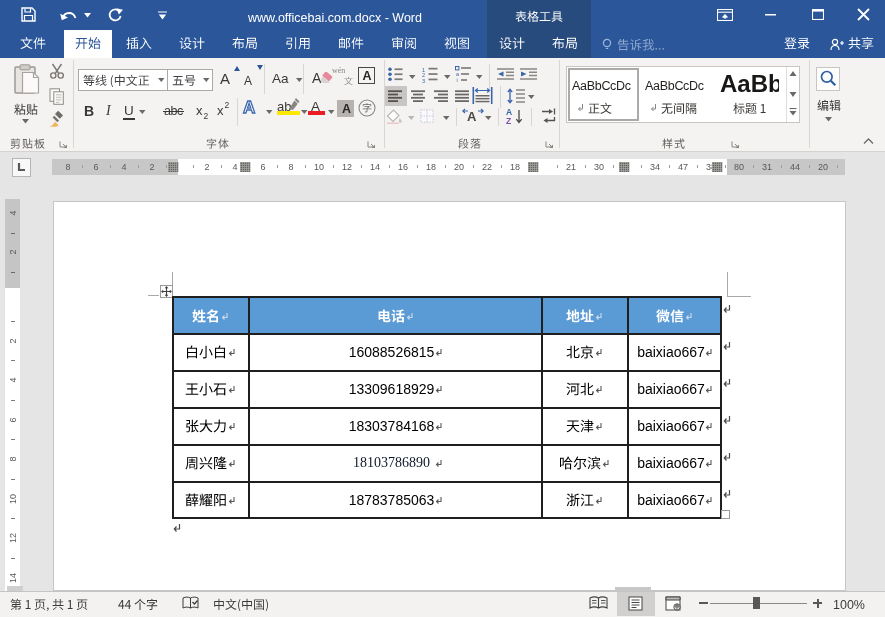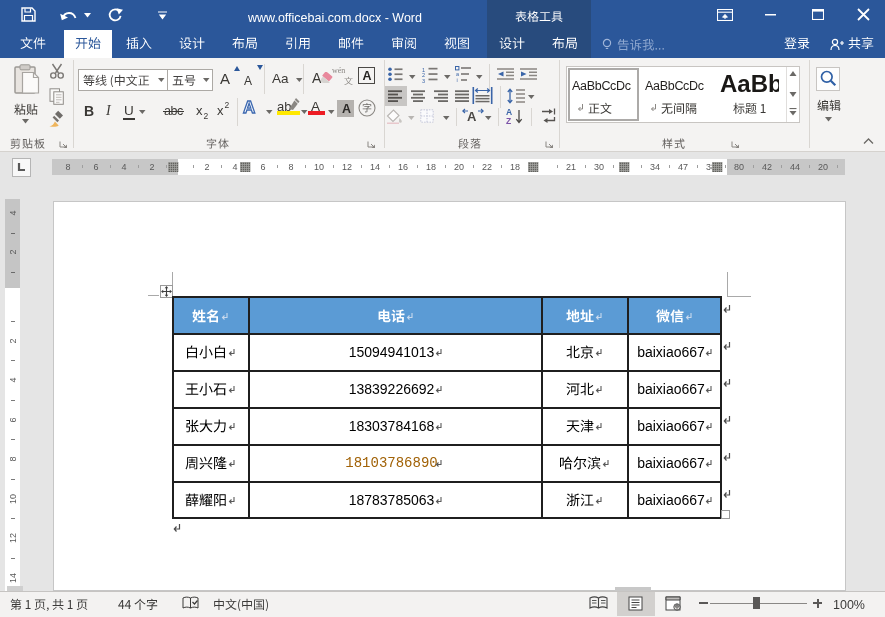--- a/index.html
+++ b/index.html
@@ -424,21 +424,21 @@
 <div style="position:absolute;top:162px;font-family:'Liberation Sans',sans-serif;font-size:9px;color:#595959;font-weight:normal;white-space:nowrap;line-height:10px;left:431px;transform:translateX(-50%)">18</div>
 <div style="position:absolute;top:162px;font-family:'Liberation Sans',sans-serif;font-size:9px;color:#595959;font-weight:normal;white-space:nowrap;line-height:10px;left:459px;transform:translateX(-50%)">20</div>
 <div style="position:absolute;top:162px;font-family:'Liberation Sans',sans-serif;font-size:9px;color:#595959;font-weight:normal;white-space:nowrap;line-height:10px;left:487px;transform:translateX(-50%)">22</div>
 <div style="position:absolute;top:162px;font-family:'Liberation Sans',sans-serif;font-size:9px;color:#595959;font-weight:normal;white-space:nowrap;line-height:10px;left:515px;transform:translateX(-50%)">18</div>
 <div style="position:absolute;top:162px;font-family:'Liberation Sans',sans-serif;font-size:9px;color:#595959;font-weight:normal;white-space:nowrap;line-height:10px;left:571px;transform:translateX(-50%)">21</div>
 <div style="position:absolute;top:162px;font-family:'Liberation Sans',sans-serif;font-size:9px;color:#595959;font-weight:normal;white-space:nowrap;line-height:10px;left:599px;transform:translateX(-50%)">30</div>
 <div style="position:absolute;top:162px;font-family:'Liberation Sans',sans-serif;font-size:9px;color:#595959;font-weight:normal;white-space:nowrap;line-height:10px;left:655px;transform:translateX(-50%)">34</div>
 <div style="position:absolute;top:162px;font-family:'Liberation Sans',sans-serif;font-size:9px;color:#595959;font-weight:normal;white-space:nowrap;line-height:10px;left:683px;transform:translateX(-50%)">47</div>
 <div style="position:absolute;top:162px;font-family:'Liberation Sans',sans-serif;font-size:9px;color:#595959;font-weight:normal;white-space:nowrap;line-height:10px;left:711px;transform:translateX(-50%)">38</div>
 <div style="position:absolute;top:162px;font-family:'Liberation Sans',sans-serif;font-size:9px;color:#595959;font-weight:normal;white-space:nowrap;line-height:10px;left:739px;transform:translateX(-50%)">80</div>
-<div style="position:absolute;top:162px;font-family:'Liberation Sans',sans-serif;font-size:9px;color:#595959;font-weight:normal;white-space:nowrap;line-height:10px;left:767px;transform:translateX(-50%)">42</div>
+<div style="position:absolute;top:162px;font-family:'Liberation Sans',sans-serif;font-size:9px;color:#595959;font-weight:normal;white-space:nowrap;line-height:10px;left:767px;transform:translateX(-50%)">31</div>
 <div style="position:absolute;top:162px;font-family:'Liberation Sans',sans-serif;font-size:9px;color:#595959;font-weight:normal;white-space:nowrap;line-height:10px;left:795px;transform:translateX(-50%)">44</div>
 <div style="position:absolute;top:162px;font-family:'Liberation Sans',sans-serif;font-size:9px;color:#595959;font-weight:normal;white-space:nowrap;line-height:10px;left:823px;transform:translateX(-50%)">20</div>
 <div style="position:absolute;left:82px;top:165px;width:1px;height:3px;background:#9E9E9E"></div>
 <div style="position:absolute;left:110px;top:165px;width:1px;height:3px;background:#9E9E9E"></div>
 <div style="position:absolute;left:138px;top:165px;width:1px;height:3px;background:#9E9E9E"></div>
 <div style="position:absolute;left:166px;top:165px;width:1px;height:3px;background:#9E9E9E"></div>
 <div style="position:absolute;left:193px;top:165px;width:1px;height:3px;background:#9E9E9E"></div>
 <div style="position:absolute;left:221px;top:165px;width:1px;height:3px;background:#9E9E9E"></div>
 <div style="position:absolute;left:249px;top:165px;width:1px;height:3px;background:#9E9E9E"></div>
 <div style="position:absolute;left:277px;top:165px;width:1px;height:3px;background:#9E9E9E"></div>
@@ -669,41 +669,41 @@
     </svg></div>
 <svg style="position:absolute;left:685.0px;top:311.5px;" width="8" height="9" viewBox="0 0 8 9">
     <path d="M6 1 v4.5 H1.5 M3.5 3.5 l-2 2 2 2" stroke="#C8D9ED" fill="none" stroke-width="1.1"></path>
   </svg>
 <div style="position:absolute;left:185.0px;top:341.1px"><svg style="display:inline-block;vertical-align:top;" width="42.0" height="19.6" viewBox="0 0 42.0 19.6">
       <path d="M6.2 4.4C6.1 5.1 5.8 6.0 5.5 6.7L2.0 6.7L2.0 17.4L3.1 17.4L3.1 16.3L10.9 16.3L10.9 17.3L12.0 17.3L12.0 6.7L6.6 6.7C6.9 6.1 7.3 5.3 7.5 4.7ZM3.1 15.3L3.1 12.0L10.9 12.0L10.9 15.3ZM3.1 11.0L3.1 7.8L10.9 7.8L10.9 11.0ZM20.5 4.7L20.5 15.9C20.5 16.2 20.4 16.3 20.1 16.3C19.8 16.3 18.8 16.3 17.8 16.3C17.9 16.6 18.1 17.1 18.2 17.4C19.5 17.4 20.4 17.3 20.9 17.2C21.4 17.0 21.6 16.7 21.6 15.9L21.6 4.7ZM23.9 8.2C25.1 10.3 26.2 12.9 26.5 14.5L27.7 14.1C27.3 12.4 26.1 9.8 24.9 7.9ZM16.8 8.0C16.5 9.8 15.7 12.3 14.4 13.7C14.7 13.9 15.2 14.1 15.4 14.3C16.7 12.8 17.5 10.2 18.0 8.2ZM34.2 4.4C34.1 5.1 33.8 6.0 33.5 6.7L30.0 6.7L30.0 17.4L31.1 17.4L31.1 16.3L38.9 16.3L38.9 17.3L40.0 17.3L40.0 6.7L34.6 6.7C34.9 6.1 35.3 5.3 35.5 4.7ZM31.1 15.3L31.1 12.0L38.9 12.0L38.9 15.3ZM31.1 11.0L31.1 7.8L38.9 7.8L38.9 11.0Z" fill="#000000"></path>
     </svg></div>
 <svg style="position:absolute;left:228.0px;top:348px;" width="8" height="9" viewBox="0 0 8 9">
     <path d="M6 1 v4.5 H1.5 M3.5 3.5 l-2 2 2 2" stroke="#5A5A5A" fill="none" stroke-width="1.1"></path>
   </svg>
-<div style="position:absolute;top:344px;font-family:'Liberation Sans',sans-serif;font-size:14px;color:#000000;font-weight:normal;white-space:nowrap;line-height:16px;left:391.5px;transform:translateX(-50%)">15094941013</div>
+<div style="position:absolute;top:344px;font-family:'Liberation Sans',sans-serif;font-size:14px;color:#000000;font-weight:normal;white-space:nowrap;line-height:16px;left:391.5px;transform:translateX(-50%)">16088526815</div>
 <svg style="position:absolute;left:435.4px;top:348px;" width="8" height="9" viewBox="0 0 8 9">
     <path d="M6 1 v4.5 H1.5 M3.5 3.5 l-2 2 2 2" stroke="#5A5A5A" fill="none" stroke-width="1.1"></path>
   </svg>
 <div style="position:absolute;left:566.0px;top:341.1px"><svg style="display:inline-block;vertical-align:top;" width="28.0" height="19.6" viewBox="0 0 28.0 19.6">
       <path d="M0.5 14.5L1.0 15.6C2.0 15.1 3.2 14.6 4.5 14.1L4.5 17.2L5.6 17.2L5.6 4.7L4.5 4.7L4.5 8.0L0.9 8.0L0.9 9.1L4.5 9.1L4.5 13.0C3.0 13.6 1.5 14.2 0.5 14.5ZM12.5 6.9C11.6 7.7 10.3 8.6 9.0 9.4L9.0 4.7L7.9 4.7L7.9 15.1C7.9 16.6 8.3 17.0 9.6 17.0C9.9 17.0 11.6 17.0 11.9 17.0C13.2 17.0 13.5 16.1 13.6 13.6C13.3 13.5 12.9 13.3 12.6 13.1C12.5 15.4 12.4 16.0 11.8 16.0C11.4 16.0 10.0 16.0 9.7 16.0C9.1 16.0 9.0 15.9 9.0 15.1L9.0 10.5C10.5 9.7 12.1 8.7 13.3 7.8ZM17.7 9.3L24.4 9.3L24.4 11.6L17.7 11.6ZM23.6 13.9C24.5 14.8 25.6 16.2 26.2 17.0L27.1 16.4C26.5 15.6 25.4 14.3 24.4 13.4ZM17.3 13.4C16.7 14.3 15.7 15.5 14.7 16.3C15.0 16.4 15.3 16.7 15.5 16.9C16.5 16.1 17.6 14.9 18.3 13.8ZM19.8 4.7C20.1 5.2 20.4 5.7 20.7 6.2L14.9 6.2L14.9 7.3L27.1 7.3L27.1 6.2L21.9 6.2C21.7 5.7 21.2 4.9 20.8 4.4ZM16.6 8.4L16.6 12.5L20.5 12.5L20.5 16.1C20.5 16.3 20.4 16.4 20.2 16.4C19.9 16.4 19.1 16.4 18.1 16.4C18.2 16.7 18.4 17.1 18.5 17.4C19.7 17.4 20.5 17.4 21.0 17.2C21.5 17.1 21.6 16.8 21.6 16.1L21.6 12.5L25.5 12.5L25.5 8.4Z" fill="#000000"></path>
     </svg></div>
 <svg style="position:absolute;left:595.0px;top:348px;" width="8" height="9" viewBox="0 0 8 9">
     <path d="M6 1 v4.5 H1.5 M3.5 3.5 l-2 2 2 2" stroke="#5A5A5A" fill="none" stroke-width="1.1"></path>
   </svg>
 <div style="position:absolute;top:344px;font-family:'Liberation Sans',sans-serif;font-size:14px;color:#000000;font-weight:normal;white-space:nowrap;line-height:16px;left:671.0px;transform:translateX(-50%)">baixiao667</div>
 <svg style="position:absolute;left:704.75px;top:348px;" width="8" height="9" viewBox="0 0 8 9">
     <path d="M6 1 v4.5 H1.5 M3.5 3.5 l-2 2 2 2" stroke="#5A5A5A" fill="none" stroke-width="1.1"></path>
   </svg>
 <div style="position:absolute;left:185.0px;top:378.1px"><svg style="display:inline-block;vertical-align:top;" width="42.0" height="19.6" viewBox="0 0 42.0 19.6">
       <path d="M0.7 15.7L0.7 16.7L13.3 16.7L13.3 15.7L7.5 15.7L7.5 11.4L12.1 11.4L12.1 10.3L7.5 10.3L7.5 6.5L12.6 6.5L12.6 5.4L1.4 5.4L1.4 6.5L6.4 6.5L6.4 10.3L2.1 10.3L2.1 11.4L6.4 11.4L6.4 15.7ZM20.5 4.7L20.5 15.9C20.5 16.2 20.4 16.3 20.1 16.3C19.8 16.3 18.8 16.3 17.8 16.3C17.9 16.6 18.1 17.1 18.2 17.4C19.5 17.4 20.4 17.3 20.9 17.2C21.4 17.0 21.6 16.7 21.6 15.9L21.6 4.7ZM23.9 8.2C25.1 10.3 26.2 12.9 26.5 14.5L27.7 14.1C27.3 12.4 26.1 9.8 24.9 7.9ZM16.8 8.0C16.5 9.8 15.7 12.3 14.4 13.7C14.7 13.9 15.2 14.1 15.4 14.3C16.7 12.8 17.5 10.2 18.0 8.2ZM28.9 5.5L28.9 6.6L32.9 6.6C32.1 9.1 30.5 11.7 28.4 13.4C28.6 13.6 28.9 13.9 29.1 14.2C30.0 13.5 30.7 12.7 31.4 11.8L31.4 17.4L32.5 17.4L32.5 16.4L39.1 16.4L39.1 17.3L40.3 17.3L40.3 10.2L32.4 10.2C33.1 9.1 33.7 7.8 34.1 6.6L41.1 6.6L41.1 5.5ZM32.5 15.4L32.5 11.3L39.1 11.3L39.1 15.4Z" fill="#000000"></path>
     </svg></div>
 <svg style="position:absolute;left:228.0px;top:385px;" width="8" height="9" viewBox="0 0 8 9">
     <path d="M6 1 v4.5 H1.5 M3.5 3.5 l-2 2 2 2" stroke="#5A5A5A" fill="none" stroke-width="1.1"></path>
   </svg>
-<div style="position:absolute;top:381px;font-family:'Liberation Sans',sans-serif;font-size:14px;color:#000000;font-weight:normal;white-space:nowrap;line-height:16px;left:391.5px;transform:translateX(-50%)">13839226692</div>
+<div style="position:absolute;top:381px;font-family:'Liberation Sans',sans-serif;font-size:14px;color:#000000;font-weight:normal;white-space:nowrap;line-height:16px;left:391.5px;transform:translateX(-50%)">13309618929</div>
 <svg style="position:absolute;left:435.4px;top:385px;" width="8" height="9" viewBox="0 0 8 9">
     <path d="M6 1 v4.5 H1.5 M3.5 3.5 l-2 2 2 2" stroke="#5A5A5A" fill="none" stroke-width="1.1"></path>
   </svg>
 <div style="position:absolute;left:566.0px;top:378.1px"><svg style="display:inline-block;vertical-align:top;" width="28.0" height="19.6" viewBox="0 0 28.0 19.6">
       <path d="M0.4 9.3C1.3 9.7 2.5 10.4 3.0 10.8L3.6 9.9C3.0 9.5 1.8 8.9 1.0 8.5ZM0.9 16.5L1.8 17.2C2.6 15.9 3.6 14.1 4.3 12.6L3.5 12.0C2.7 13.5 1.6 15.4 0.9 16.5ZM1.1 5.4C2.0 5.9 3.1 6.6 3.7 7.0L4.3 6.2L4.3 6.4L11.4 6.4L11.4 15.8C11.4 16.1 11.2 16.2 10.9 16.2C10.6 16.3 9.4 16.3 8.1 16.2C8.3 16.5 8.5 17.0 8.6 17.3C10.1 17.3 11.1 17.3 11.6 17.1C12.2 17.0 12.4 16.6 12.4 15.8L12.4 6.4L13.5 6.4L13.5 5.4L4.3 5.4L4.3 6.1C3.7 5.8 2.6 5.1 1.7 4.7ZM5.2 8.3L5.2 14.4L6.1 14.4L6.1 13.4L9.6 13.4L9.6 8.3ZM6.1 9.3L8.6 9.3L8.6 12.5L6.1 12.5ZM14.5 14.5L15.0 15.6C16.0 15.1 17.2 14.6 18.5 14.1L18.5 17.2L19.6 17.2L19.6 4.7L18.5 4.7L18.5 8.0L14.9 8.0L14.9 9.1L18.5 9.1L18.5 13.0C17.0 13.6 15.5 14.2 14.5 14.5ZM26.5 6.9C25.6 7.7 24.3 8.6 23.0 9.4L23.0 4.7L21.9 4.7L21.9 15.1C21.9 16.6 22.3 17.0 23.6 17.0C23.9 17.0 25.6 17.0 25.9 17.0C27.2 17.0 27.5 16.1 27.6 13.6C27.3 13.5 26.9 13.3 26.6 13.1C26.5 15.4 26.4 16.0 25.8 16.0C25.4 16.0 24.0 16.0 23.7 16.0C23.1 16.0 23.0 15.9 23.0 15.1L23.0 10.5C24.5 9.7 26.1 8.7 27.3 7.8Z" fill="#000000"></path>
     </svg></div>
 <svg style="position:absolute;left:595.0px;top:385px;" width="8" height="9" viewBox="0 0 8 9">
     <path d="M6 1 v4.5 H1.5 M3.5 3.5 l-2 2 2 2" stroke="#5A5A5A" fill="none" stroke-width="1.1"></path>
   </svg>
 <div style="position:absolute;top:381px;font-family:'Liberation Sans',sans-serif;font-size:14px;color:#000000;font-weight:normal;white-space:nowrap;line-height:16px;left:671.0px;transform:translateX(-50%)">baixiao667</div>
@@ -729,21 +729,21 @@
 <div style="position:absolute;top:418px;font-family:'Liberation Sans',sans-serif;font-size:14px;color:#000000;font-weight:normal;white-space:nowrap;line-height:16px;left:671.0px;transform:translateX(-50%)">baixiao667</div>
 <svg style="position:absolute;left:704.75px;top:422px;" width="8" height="9" viewBox="0 0 8 9">
     <path d="M6 1 v4.5 H1.5 M3.5 3.5 l-2 2 2 2" stroke="#5A5A5A" fill="none" stroke-width="1.1"></path>
   </svg>
 <div style="position:absolute;left:185.0px;top:452.1px"><svg style="display:inline-block;vertical-align:top;" width="42.0" height="19.6" viewBox="0 0 42.0 19.6">
       <path d="M2.1 5.2L2.1 9.7C2.1 11.9 1.9 14.7 0.5 16.8C0.7 16.9 1.1 17.2 1.3 17.4C2.9 15.3 3.1 12.0 3.1 9.7L3.1 6.1L11.3 6.1L11.3 16.0C11.3 16.3 11.2 16.4 10.9 16.4C10.7 16.4 9.8 16.4 8.9 16.4C9.1 16.6 9.2 17.1 9.3 17.3C10.5 17.3 11.3 17.3 11.7 17.2C12.2 17.0 12.3 16.7 12.3 16.0L12.3 5.2ZM6.5 6.4L6.5 7.6L4.0 7.6L4.0 8.5L6.5 8.5L6.5 9.8L3.7 9.8L3.7 10.7L10.5 10.7L10.5 9.8L7.5 9.8L7.5 8.5L10.2 8.5L10.2 7.6L7.5 7.6L7.5 6.4ZM4.4 11.9L4.4 16.4L5.3 16.4L5.3 15.6L9.8 15.6L9.8 11.9ZM5.3 12.7L8.8 12.7L8.8 14.7L5.3 14.7ZM14.7 11.2L14.7 12.2L27.3 12.2L27.3 11.2ZM22.5 13.5C23.8 14.7 25.5 16.3 26.3 17.3L27.3 16.7C26.4 15.7 24.8 14.1 23.5 13.0ZM18.3 13.0C17.5 14.2 16.0 15.6 14.6 16.5C14.9 16.7 15.3 17.1 15.5 17.3C16.9 16.3 18.4 14.8 19.4 13.4ZM14.8 6.1C15.7 7.4 16.6 9.1 16.9 10.2L17.9 9.8C17.6 8.7 16.7 7.0 15.8 5.7ZM19.0 5.0C19.7 6.3 20.3 8.1 20.6 9.3L21.6 8.9C21.4 7.8 20.7 6.0 20.0 4.7ZM25.9 5.1C25.2 6.7 23.9 9.0 22.9 10.4L23.9 10.8C24.9 9.4 26.2 7.2 27.1 5.4ZM32.3 5.1L29.1 5.1L29.1 17.4L30.1 17.4L30.1 6.0L31.9 6.0C31.6 7.0 31.2 8.3 30.8 9.3C31.8 10.4 32.1 11.4 32.1 12.1C32.1 12.6 32.0 13.0 31.8 13.1C31.6 13.2 31.5 13.2 31.3 13.2C31.1 13.3 30.8 13.2 30.5 13.2C30.7 13.5 30.7 13.9 30.8 14.1C31.1 14.2 31.4 14.2 31.7 14.1C32.0 14.1 32.2 14.0 32.4 13.9C32.8 13.6 33.0 13.0 33.0 12.3C33.0 11.4 32.8 10.4 31.7 9.2C32.2 8.1 32.7 6.6 33.1 5.5L32.5 5.0ZM40.7 12.4L37.7 12.4L37.7 11.4L36.7 11.4L36.7 12.4L35.1 12.4C35.2 12.1 35.4 11.8 35.5 11.5L34.6 11.3C34.3 12.3 33.7 13.2 33.0 13.9C33.3 14.0 33.6 14.2 33.8 14.4C34.1 14.0 34.4 13.7 34.6 13.2L36.7 13.2L36.7 14.2L34.1 14.2L34.1 15.0L36.7 15.0L36.7 16.1L32.9 16.1L32.9 17.0L41.4 17.0L41.4 16.1L37.7 16.1L37.7 15.0L40.5 15.0L40.5 14.2L37.7 14.2L37.7 13.2L40.7 13.2ZM39.8 10.3L34.9 10.3C35.7 10.0 36.6 9.6 37.3 9.1C38.4 9.8 39.7 10.3 41.1 10.6C41.2 10.4 41.5 10.0 41.7 9.8C40.4 9.5 39.2 9.1 38.1 8.6C39.1 7.9 39.9 7.0 40.5 6.0L39.8 5.6L39.6 5.6L36.5 5.6C36.7 5.3 36.9 5.0 37.1 4.6L36.1 4.5C35.5 5.5 34.5 6.8 32.9 7.7C33.2 7.9 33.5 8.2 33.6 8.4C34.2 8.0 34.7 7.6 35.2 7.2C35.6 7.7 36.0 8.1 36.5 8.6C35.4 9.2 34.1 9.7 32.8 10.0C33.0 10.2 33.3 10.5 33.4 10.8C33.8 10.7 34.3 10.5 34.8 10.3L34.8 11.1L39.8 11.1ZM35.8 6.6L35.9 6.5L39.0 6.5C38.6 7.1 38.0 7.6 37.3 8.1C36.7 7.6 36.2 7.1 35.8 6.6Z" fill="#000000"></path>
     </svg></div>
 <svg style="position:absolute;left:228.0px;top:459px;" width="8" height="9" viewBox="0 0 8 9">
     <path d="M6 1 v4.5 H1.5 M3.5 3.5 l-2 2 2 2" stroke="#5A5A5A" fill="none" stroke-width="1.1"></path>
   </svg>
-<div style="position:absolute;top:455px;font-family:Liberation Mono, monospace;font-size:14px;color:#a16207;font-weight:normal;white-space:nowrap;line-height:16px;left:391.5px;transform:translateX(-50%)">18103786890</div>
+<div style="position:absolute;top:455px;font-family:Liberation Serif, serif;font-size:14px;color:#0f172a;font-weight:normal;white-space:nowrap;line-height:16px;left:391.5px;transform:translateX(-50%)">18103786890</div>
 <svg style="position:absolute;left:435.4px;top:459px;" width="8" height="9" viewBox="0 0 8 9">
     <path d="M6 1 v4.5 H1.5 M3.5 3.5 l-2 2 2 2" stroke="#5A5A5A" fill="none" stroke-width="1.1"></path>
   </svg>
 <div style="position:absolute;left:559.0px;top:452.1px"><svg style="display:inline-block;vertical-align:top;" width="42.0" height="19.6" viewBox="0 0 42.0 19.6">
       <path d="M8.8 4.5C8.1 6.5 6.7 8.4 4.8 9.6C5.1 9.8 5.4 10.2 5.6 10.4C6.0 10.1 6.4 9.7 6.8 9.4L6.8 10.0L11.5 10.0L11.5 9.2C11.9 9.6 12.3 10.0 12.7 10.2C12.9 10.0 13.2 9.6 13.5 9.4C12.0 8.6 10.5 6.9 9.7 5.2L9.8 4.8ZM11.3 9.1L7.1 9.1C8.0 8.2 8.7 7.2 9.2 6.2C9.8 7.2 10.5 8.2 11.3 9.1ZM6.1 11.6L6.1 17.4L7.2 17.4L7.2 16.6L11.0 16.6L11.0 17.4L12.1 17.4L12.1 11.6ZM7.2 15.7L7.2 12.6L11.0 12.6L11.0 15.7ZM1.0 5.8L1.0 15.0L2.0 15.0L2.0 13.6L4.7 13.6L4.7 5.8ZM2.0 6.8L3.7 6.8L3.7 12.7L2.0 12.7ZM17.7 10.4C17.0 12.0 15.9 13.6 14.7 14.6C15.0 14.8 15.5 15.1 15.7 15.3C16.9 14.2 18.0 12.5 18.8 10.7ZM23.4 10.9C24.5 12.3 25.7 14.2 26.2 15.3L27.2 14.8C26.7 13.6 25.4 11.8 24.3 10.5ZM18.1 4.5C17.3 6.6 16.0 8.7 14.5 10.0C14.8 10.1 15.3 10.5 15.5 10.7C16.2 9.9 17.0 9.0 17.6 8.0L20.6 8.0L20.6 16.0C20.6 16.2 20.5 16.3 20.2 16.3C19.9 16.3 19.0 16.3 18.1 16.3C18.3 16.6 18.4 17.1 18.5 17.4C19.7 17.4 20.5 17.3 21.0 17.2C21.5 17.0 21.7 16.7 21.7 16.0L21.7 8.0L25.8 8.0C25.5 8.7 25.0 9.5 24.6 10.1L25.5 10.4C26.2 9.6 26.8 8.3 27.3 7.2L26.5 6.9L26.3 6.9L18.2 6.9C18.6 6.2 19.0 5.5 19.2 4.8ZM28.8 16.6L29.8 17.1C30.4 15.8 31.1 14.1 31.6 12.6L30.8 12.1C30.2 13.6 29.4 15.5 28.8 16.6ZM29.2 5.4C30.1 5.9 31.1 6.6 31.6 7.1L32.1 6.3C31.7 5.8 30.6 5.1 29.8 4.7ZM28.5 9.1C29.4 9.5 30.5 10.2 31.0 10.7L31.6 9.9C31.0 9.4 30.0 8.7 29.1 8.4ZM37.9 15.1C38.8 15.8 40.1 16.8 40.7 17.4L41.5 16.6C40.8 16.1 39.5 15.1 38.6 14.4ZM35.2 14.5C34.4 15.2 33.0 16.1 31.9 16.6C32.1 16.8 32.4 17.2 32.5 17.4C33.6 16.8 35.1 15.9 36.0 15.1ZM36.0 4.7C36.1 5.1 36.3 5.5 36.5 6.0L32.8 6.0L32.8 8.4L33.7 8.4L33.7 6.8L40.0 6.8L40.0 8.4L41.0 8.4L41.0 6.0L37.6 6.0C37.5 5.5 37.2 4.9 37.0 4.4ZM37.5 13.4L34.9 13.4L34.9 11.3L37.5 11.3ZM39.5 7.6C38.1 7.9 35.8 8.1 33.9 8.2L33.9 13.4L32.2 13.4L32.2 14.3L41.3 14.3L41.3 13.4L38.5 13.4L38.5 11.3L40.4 11.3L40.4 10.4L34.9 10.4L34.9 9.0C36.6 9.0 38.6 8.8 40.0 8.5Z" fill="#000000"></path>
     </svg></div>
 <svg style="position:absolute;left:602.0px;top:459px;" width="8" height="9" viewBox="0 0 8 9">
     <path d="M6 1 v4.5 H1.5 M3.5 3.5 l-2 2 2 2" stroke="#5A5A5A" fill="none" stroke-width="1.1"></path>
   </svg>
 <div style="position:absolute;top:455px;font-family:'Liberation Sans',sans-serif;font-size:14px;color:#000000;font-weight:normal;white-space:nowrap;line-height:16px;left:671.0px;transform:translateX(-50%)">baixiao667</div>

